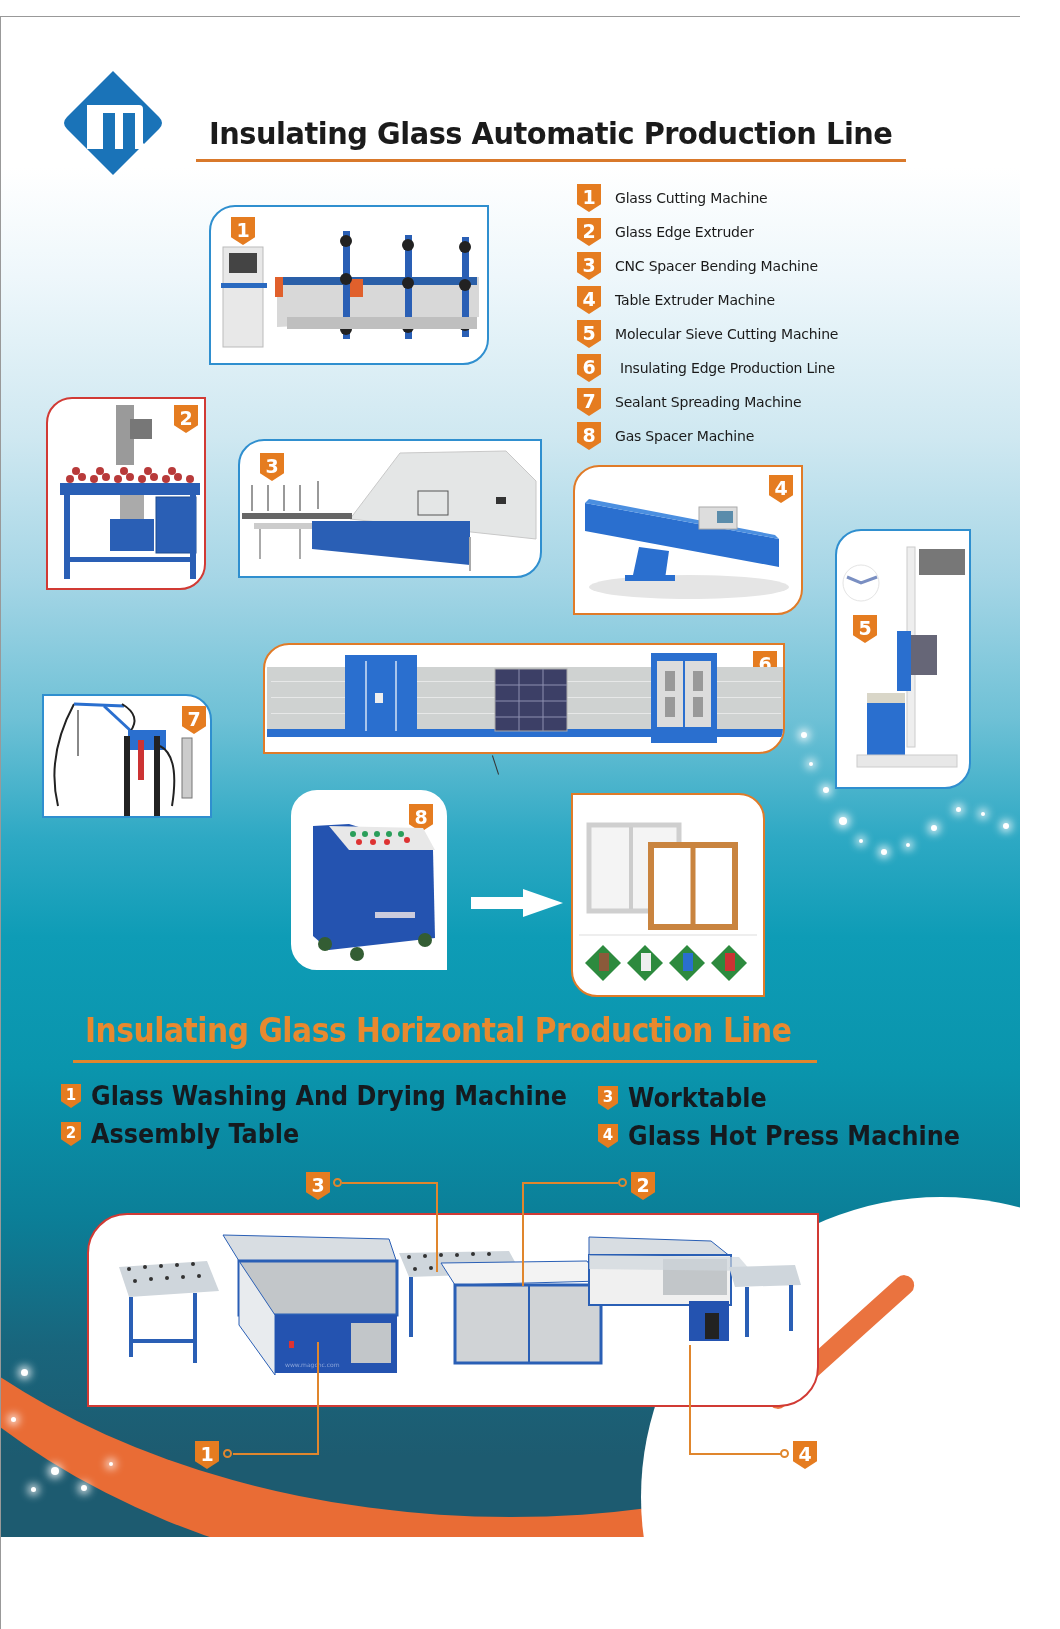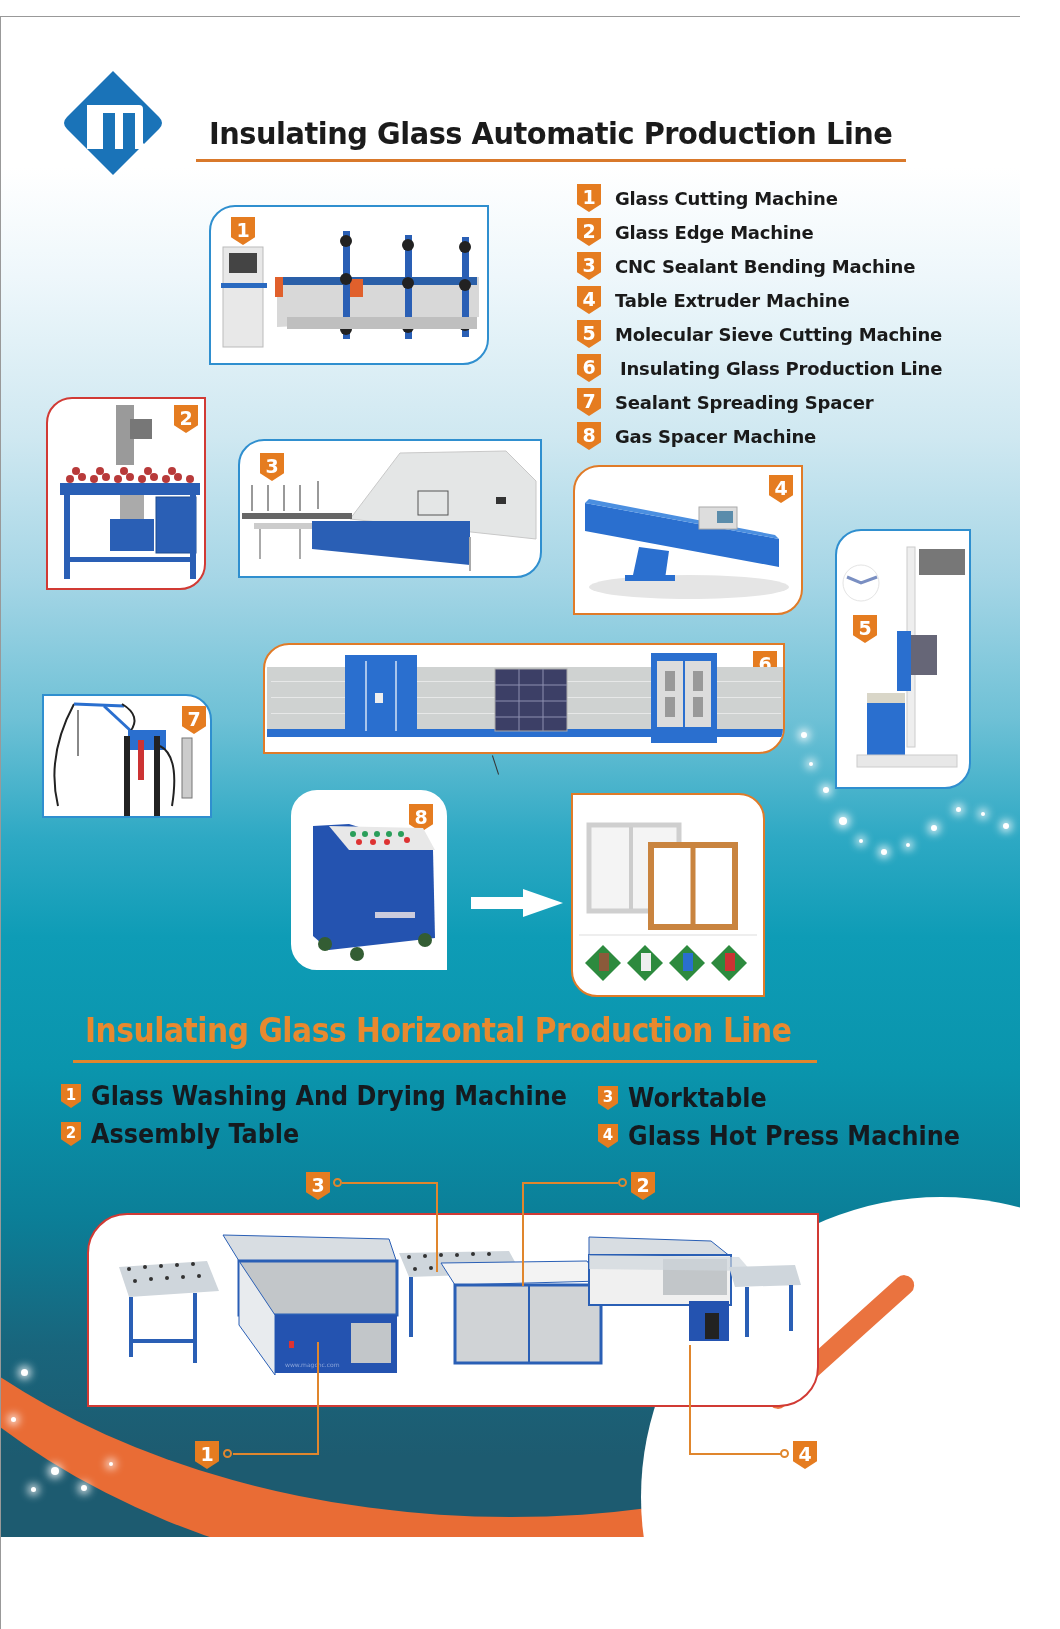--- a/index.html
+++ b/index.html
@@ -56,21 +56,21 @@
     white-space: nowrap;
   }
   .title-rule { position: absolute; left: 195px; top: 142px; width: 710px; height: 3px; background: #d9792b; }
 
   
   .legend { position: absolute; left: 576px; top: 164px; }
   .legend-item {
     position: relative; height: 34px; display: flex; align-items: center;
   }
   .legend-item .lbl {
-    margin-left: 14px; font-weight: bold; font-size: 18px; color: #1a1a1a;
+    margin-left: 14px; font-weight: normal; font-size: 14px; color: #1a1a1a;
     white-space: nowrap; letter-spacing: -0.2px;
   }
   .badge {
     position: relative; width: 24px; height: 28px; flex: 0 0 auto;
     background: #e57c20; color: #fff; font-weight: bold;
     clip-path: polygon(0 0, 100% 0, 100% 72%, 50% 100%, 0 72%);
     display: flex; justify-content: center; padding-top: 2px;
     font-size: 19px; line-height: 22px;
   }
   .badge.sm { width: 20px; height: 24px; font-size: 15px; line-height: 19px; }
@@ -144,41 +144,41 @@
   <div class="title-main">Insulating Glass Automatic Production Line</div>
   <div class="title-rule"></div>
 
   <div class="legend">
     <div class="legend-item">
         <span class="badge">1</span>
         <span class="lbl">Glass Cutting Machine</span>
       </div>
     <div class="legend-item">
         <span class="badge">2</span>
-        <span class="lbl">Glass Edge Machine</span>
+        <span class="lbl">Glass Edge Extruder</span>
       </div>
     <div class="legend-item">
         <span class="badge">3</span>
-        <span class="lbl">CNC Sealant Bending Machine</span>
+        <span class="lbl">CNC Spacer Bending Machine</span>
       </div>
     <div class="legend-item">
         <span class="badge">4</span>
         <span class="lbl">Table Extruder Machine</span>
       </div>
     <div class="legend-item">
         <span class="badge">5</span>
         <span class="lbl">Molecular Sieve Cutting Machine</span>
       </div>
     <div class="legend-item">
         <span class="badge">6</span>
-        <span class="lbl" style="margin-left:19px">Insulating Glass Production Line</span>
+        <span class="lbl" style="margin-left:19px">Insulating Edge Production Line</span>
       </div>
     <div class="legend-item">
         <span class="badge">7</span>
-        <span class="lbl">Sealant Spreading Spacer</span>
+        <span class="lbl">Sealant Spreading Machine</span>
       </div>
     <div class="legend-item">
         <span class="badge">8</span>
         <span class="lbl">Gas Spacer Machine</span>
       </div>
   </div>
 
   <div class="card blue-b" style="left:208px;top:188px;width:280px;height:160px;border-radius:26px 0 26px 0;">
     <span class="badge" style="left:20px;top:10px">1</span>
     <svg class="machine" style="left:6px;top:10px" width="268" height="140" viewBox="0 0 268 140">

